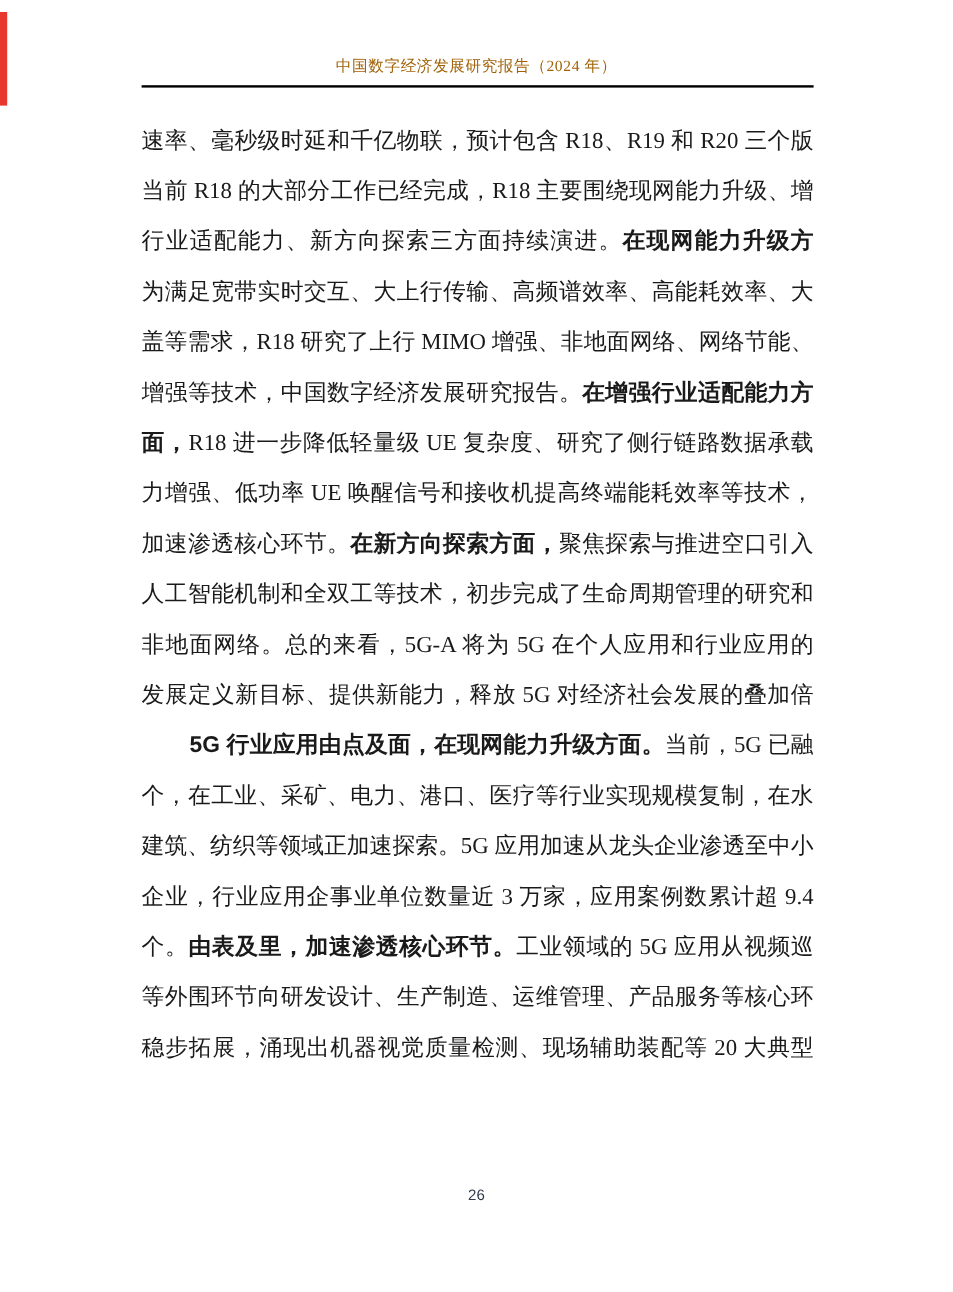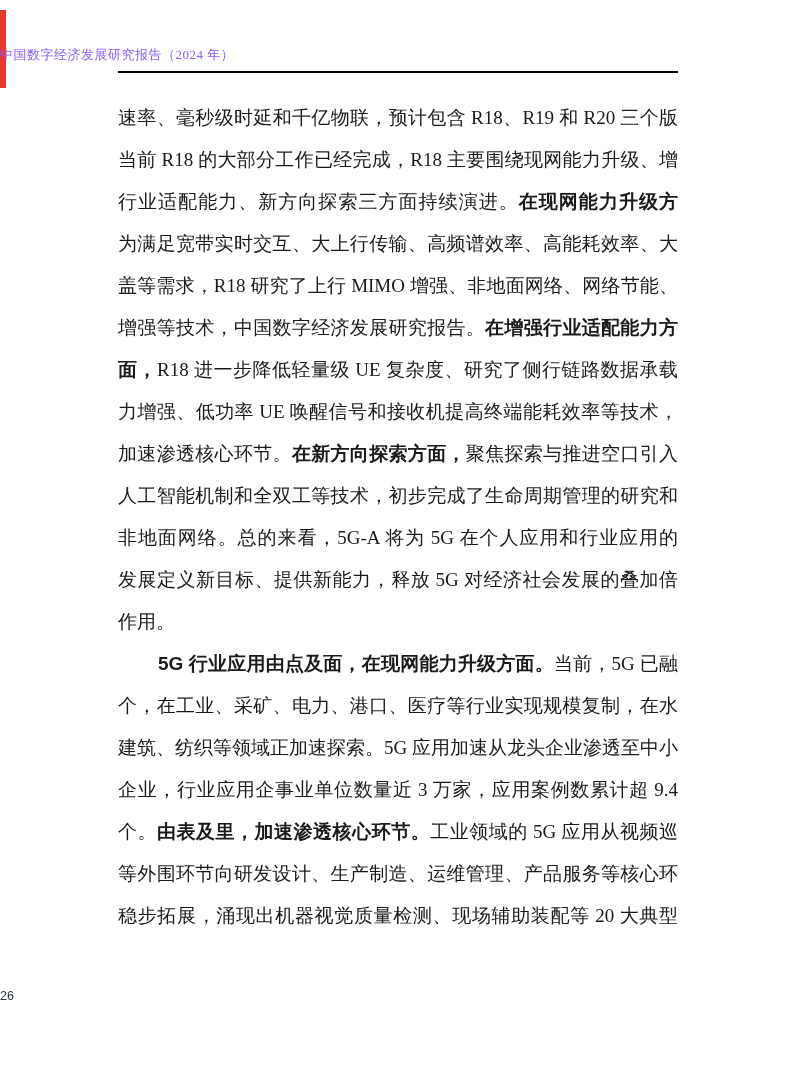--- a/index.html
+++ b/index.html
@@ -9,21 +9,21 @@
     background:#ffffff;
     overflow:hidden;
     font-family:"Liberation Serif","DejaVu Serif",serif;
     color:#1a1a1a;
   }
   .accent-bar{
     position:absolute;left:0;top:10px;width:6px;height:78px;
   }
   .header-title{
     position:absolute;top:46px;left:0;width:100%;
-    text-align:left;font-size:13px;color:#8b5cf6;
+    text-align:center;font-size:13px;color:#a16207;
     letter-spacing:0.5px;
   }
   .header-rule{
     position:absolute;left:118px;top:71px;width:560px;height:2px;background:#000;
   }
   .doc-body{
     position:absolute;left:118px;top:97px;width:560px;
     font-size:19px;
   }
   .bline{
@@ -39,21 +39,21 @@
     text-align-last:left;
   }
   .bline.indent{ padding-left:40px; }
   .song{ font-family:"Liberation Serif","DejaVu Serif",serif; }
   .hei{
     font-family:"Liberation Sans","DejaVu Sans",sans-serif;
     font-weight:700;
   }
   .page-number{
     position:absolute;top:989px;left:0;width:100%;
-    text-align:left;
+    text-align:center;
     font-family:"Liberation Sans","DejaVu Sans",sans-serif;
     font-size:12.5px;color:#303b49;
   }
 </style>
 </head>
 <body>
 
 <div class="page">
   <div class="accent-bar" style="background: rgb(232, 55, 44);"></div>
   <div class="header-title">中国数字经济发展研究报告（2024 年）</div>
@@ -64,21 +64,20 @@
       <div class="bline"><span class="song">行业适配能力、新方向探索三方面持续演进。</span><span class="hei">在现网能力升级方面，</span></div>
       <div class="bline"><span class="song">为满足宽带实时交互、大上行传输、高频谱效率、高能耗效率、大覆</span></div>
       <div class="bline"><span class="song">盖等需求，R18 研究了上行 MIMO 增强、非地面网络、网络节能、XR</span></div>
       <div class="bline"><span class="song">增强等技术，中国数字经济发展研究报告。</span><span class="hei">在增强行业适配能力方</span></div>
       <div class="bline"><span class="hei">面，</span><span class="song">R18 进一步降低轻量级 UE 复杂度、研究了侧行链路数据承载能</span></div>
       <div class="bline"><span class="song">力增强、低功率 UE 唤醒信号和接收机提高终端能耗效率等技术，满</span></div>
       <div class="bline"><span class="song">加速渗透核心环节。</span><span class="hei">在新方向探索方面，</span><span class="song">聚焦探索与推进空口引入</span></div>
       <div class="bline"><span class="song">人工智能机制和全双工等技术，初步完成了生命周期管理的研究和特</span></div>
       <div class="bline"><span class="song">非地面网络。总的来看，5G-A 将为 5G 在个人应用和行业应用的</span></div>
       <div class="bline"><span class="song">发展定义新目标、提供新能力，释放 5G 对经济社会发展的叠加倍增</span></div>
-      <div class="bline nojust"><span class="song">作用。</span></div>
       <div class="bline indent"><span class="hei">5G 行业应用由点及面，在现网能力升级方面。</span><span class="song">当前，5G 已融入 97</span></div>
       <div class="bline"><span class="song">个，在工业、采矿、电力、港口、医疗等行业实现规模复制，在水利、</span></div>
       <div class="bline"><span class="song">建筑、纺织等领域正加速探索。5G 应用加速从龙头企业渗透至中小</span></div>
       <div class="bline"><span class="song">企业，行业应用企事业单位数量近 3 万家，应用案例数累计超 9.4 万</span></div>
       <div class="bline"><span class="song">个。</span><span class="hei">由表及里，加速渗透核心环节。</span><span class="song">工业领域的 5G 应用从视频巡检</span></div>
       <div class="bline"><span class="song">等外围环节向研发设计、生产制造、运维管理、产品服务等核心环节</span></div>
       <div class="bline"><span class="song">稳步拓展，涌现出机器视觉质量检测、现场辅助装配等 20 大典型场</span></div>
     </div>
   <div class="page-number">26</div>
 </div>

